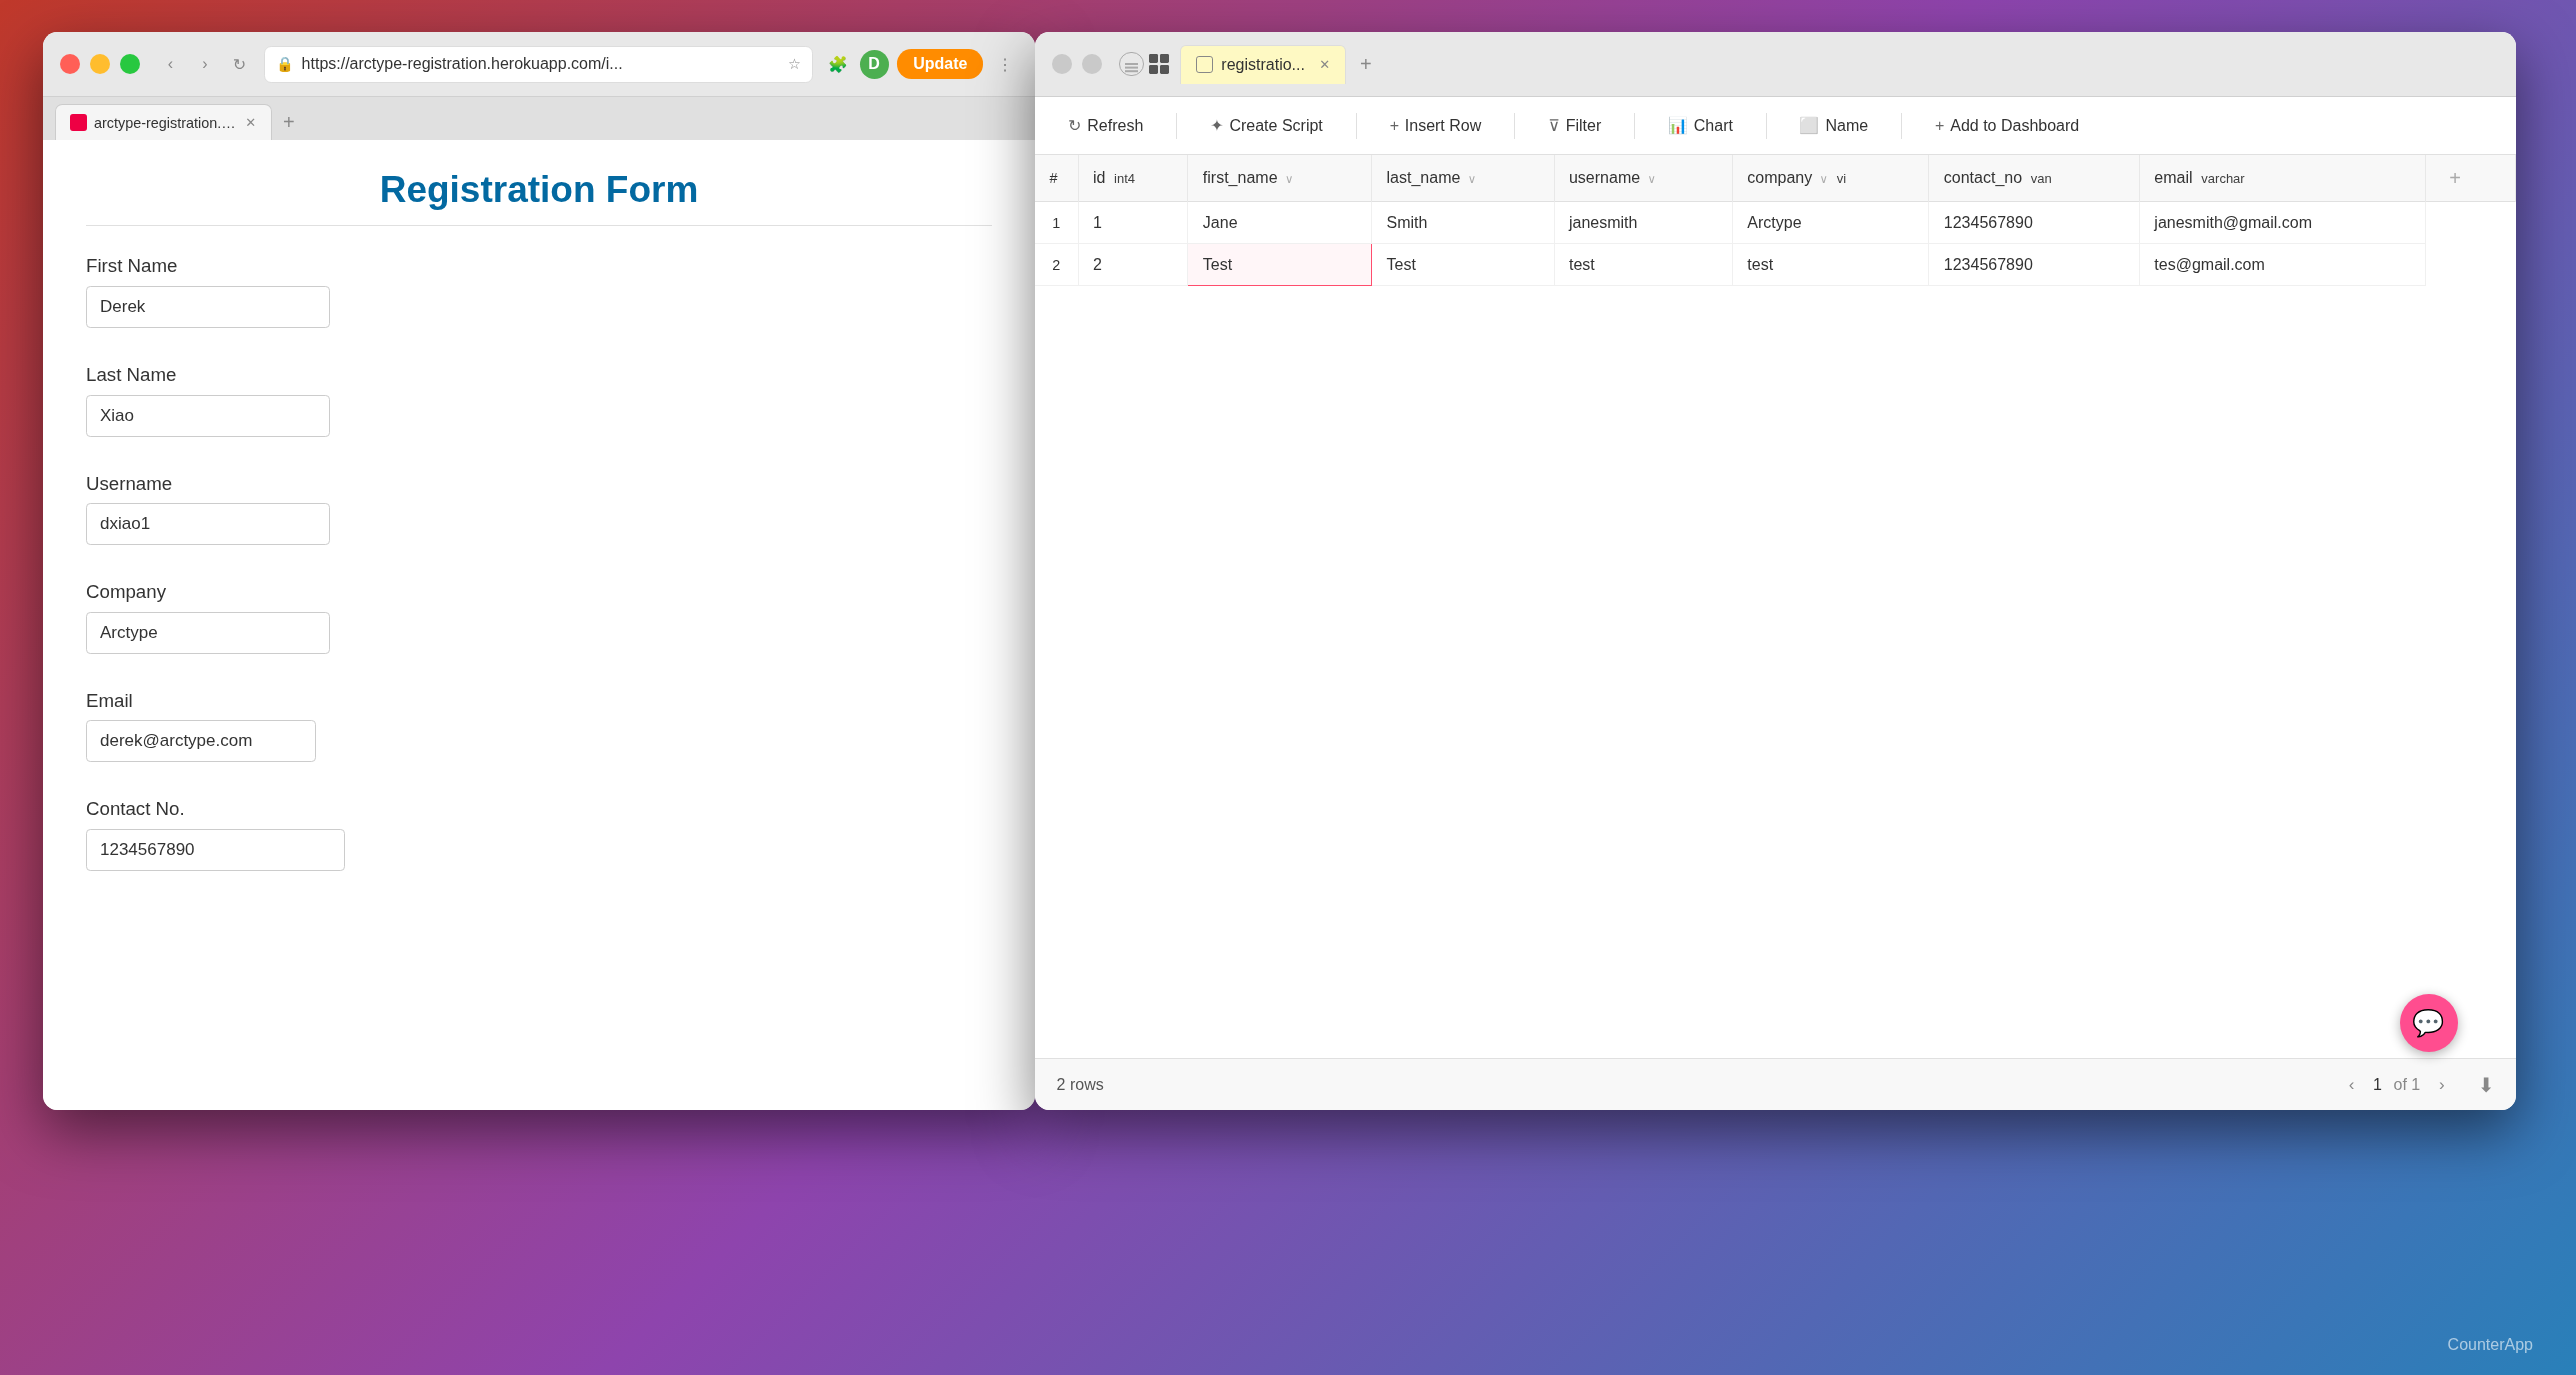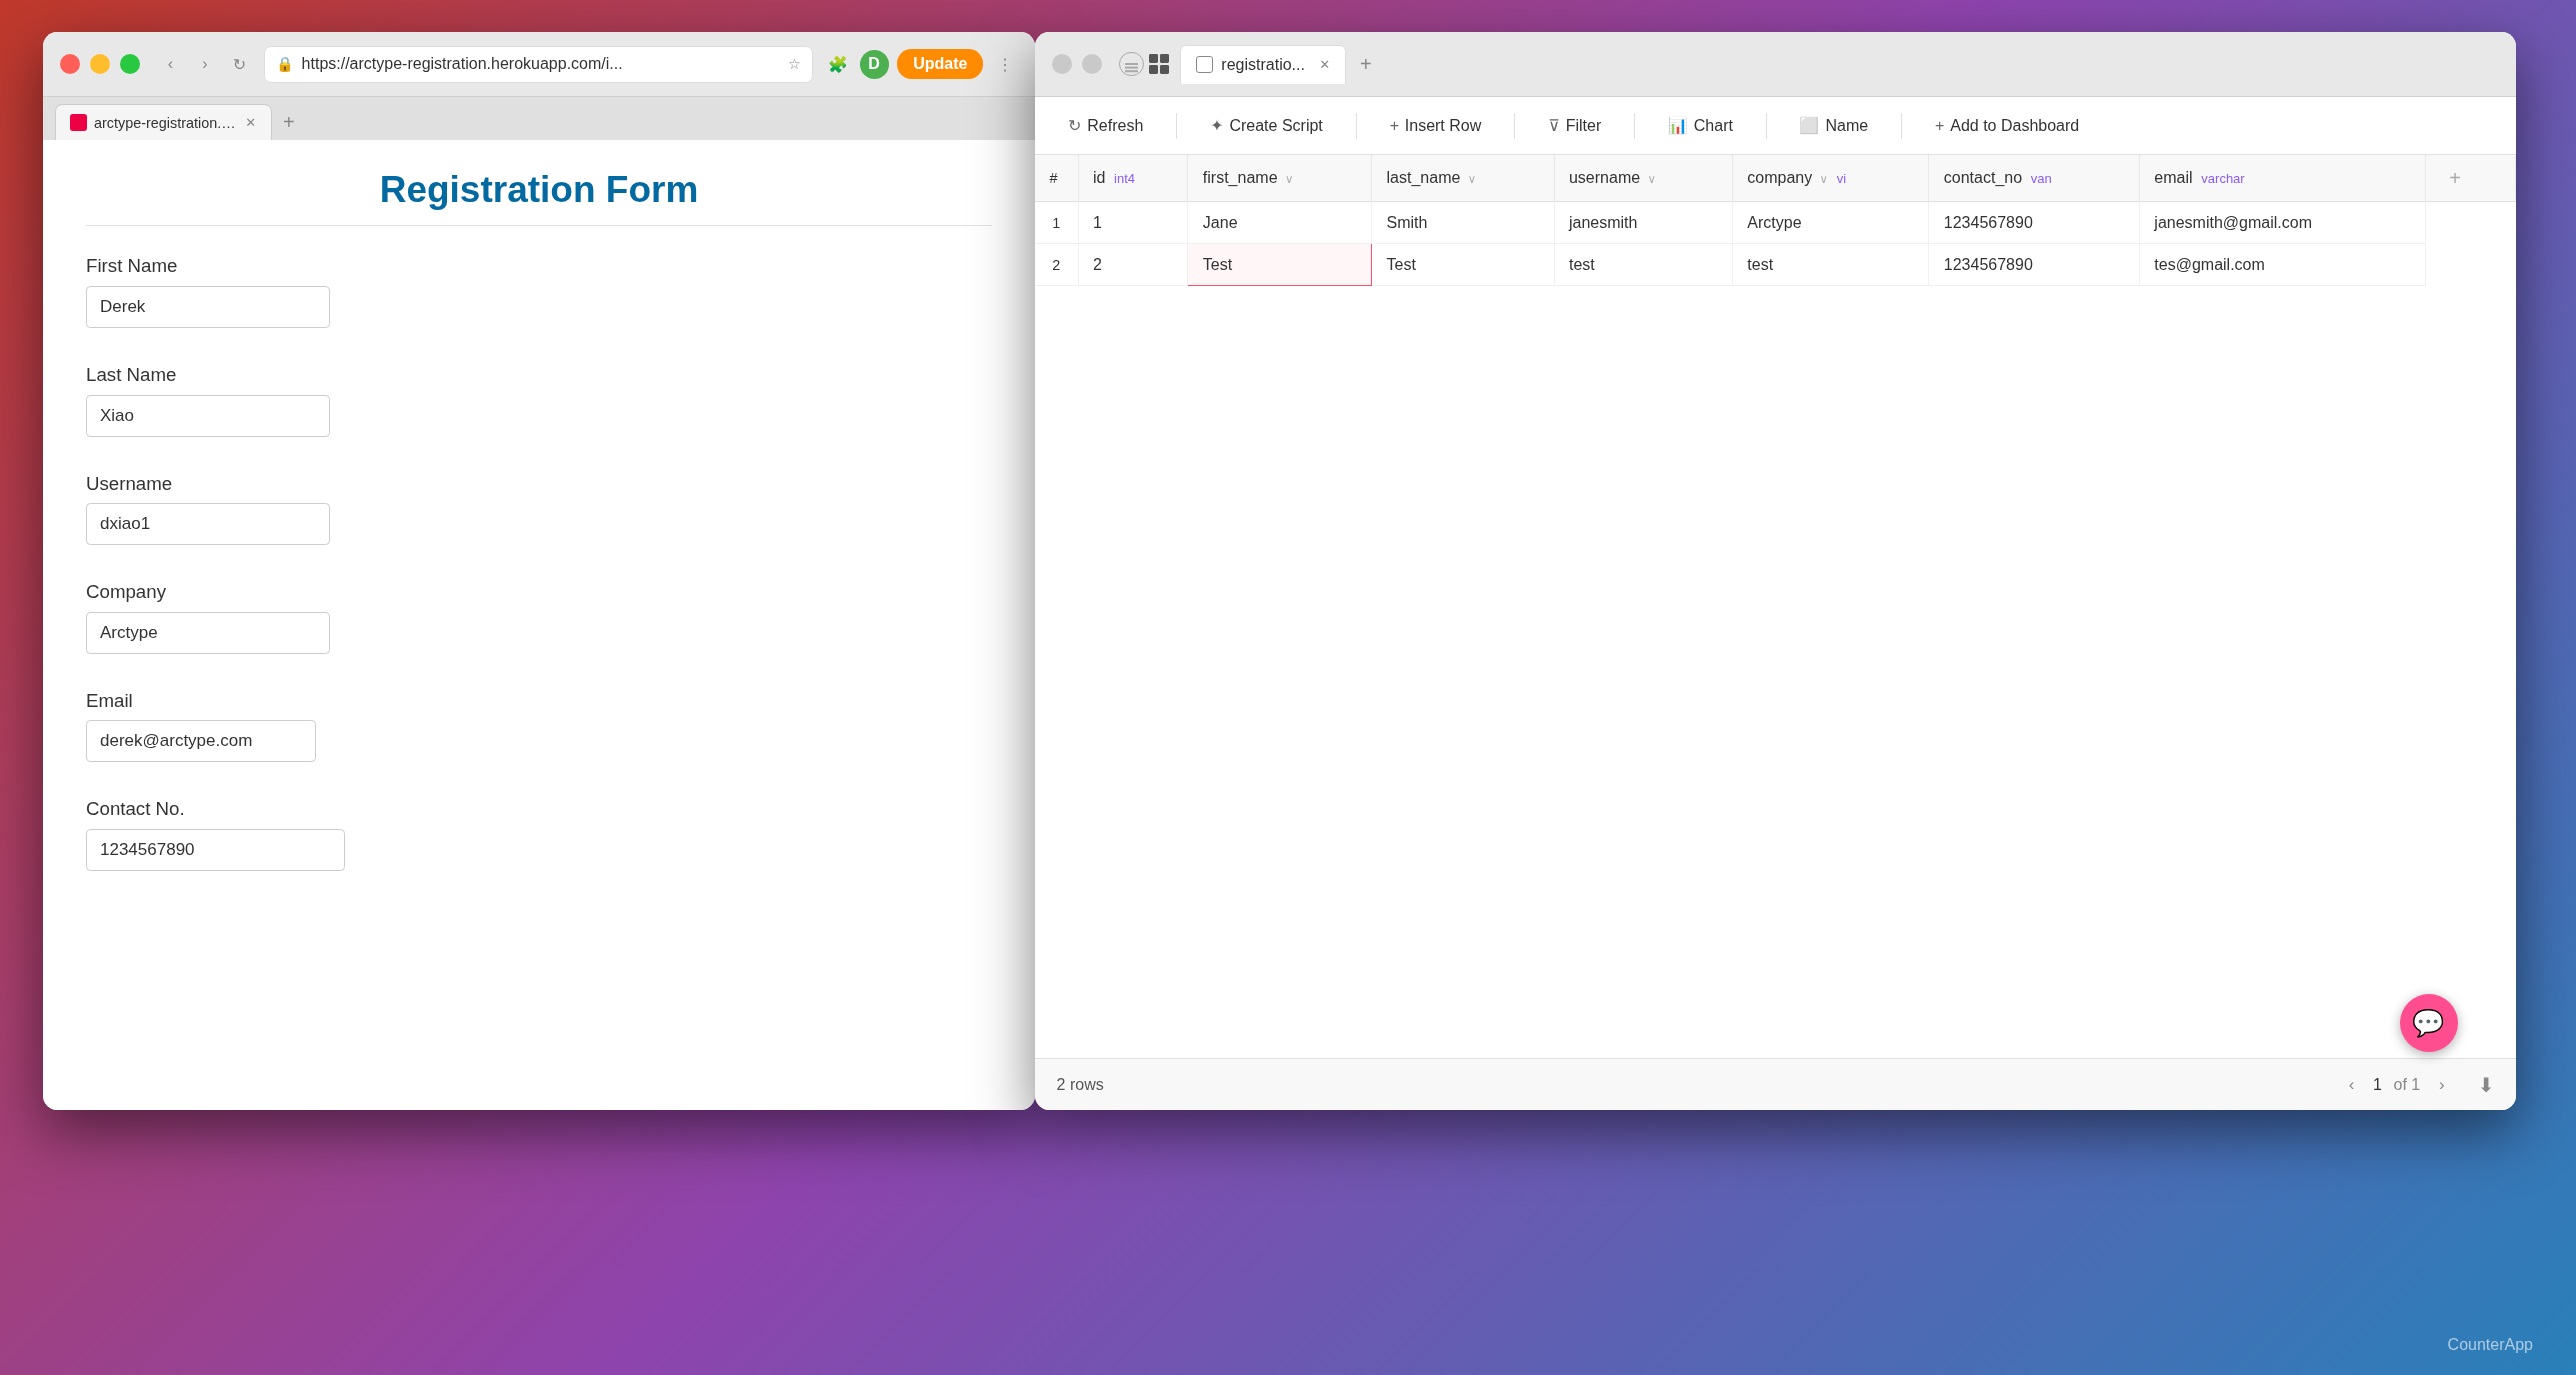--- a/index.html
+++ b/index.html
@@ -269,21 +269,21 @@
     .db-control-circle {
       width: 20px;
       height: 20px;
       border-radius: 50%;
       background: #aaa;
       opacity: 0.5;
     }
 
     .db-tab {
       height: 39px;
-      background: #ffffff;
+      background: #fef9c3;
       border-radius: 5.8px 5.8px 0 0;
       display: flex;
       align-items: center;
       padding: 0 14.4px;
       gap: 8.6px;
       font-size: 16px;
       color: #333;
       border: 0.7px solid #ddd;
       border-bottom: none;
     }
@@ -368,21 +368,21 @@
       padding: 11.5px 14.4px;
       text-align: left;
       font-weight: 500;
       color: #333;
       border-right: 0.7px solid #e8e8e8;
       white-space: nowrap;
     }
 
     .db-table th .col-type {
       font-size: 13px;
-      color: #8b5cf6;
+      color: #404040;
       margin-left: 4.3px;
     }
 
     .db-table td {
       padding: 11.5px 14.4px;
       border-bottom: 0.7px solid #f0f0f0;
       border-right: 0.7px solid #f0f0f0;
       color: #333;
     }
 

